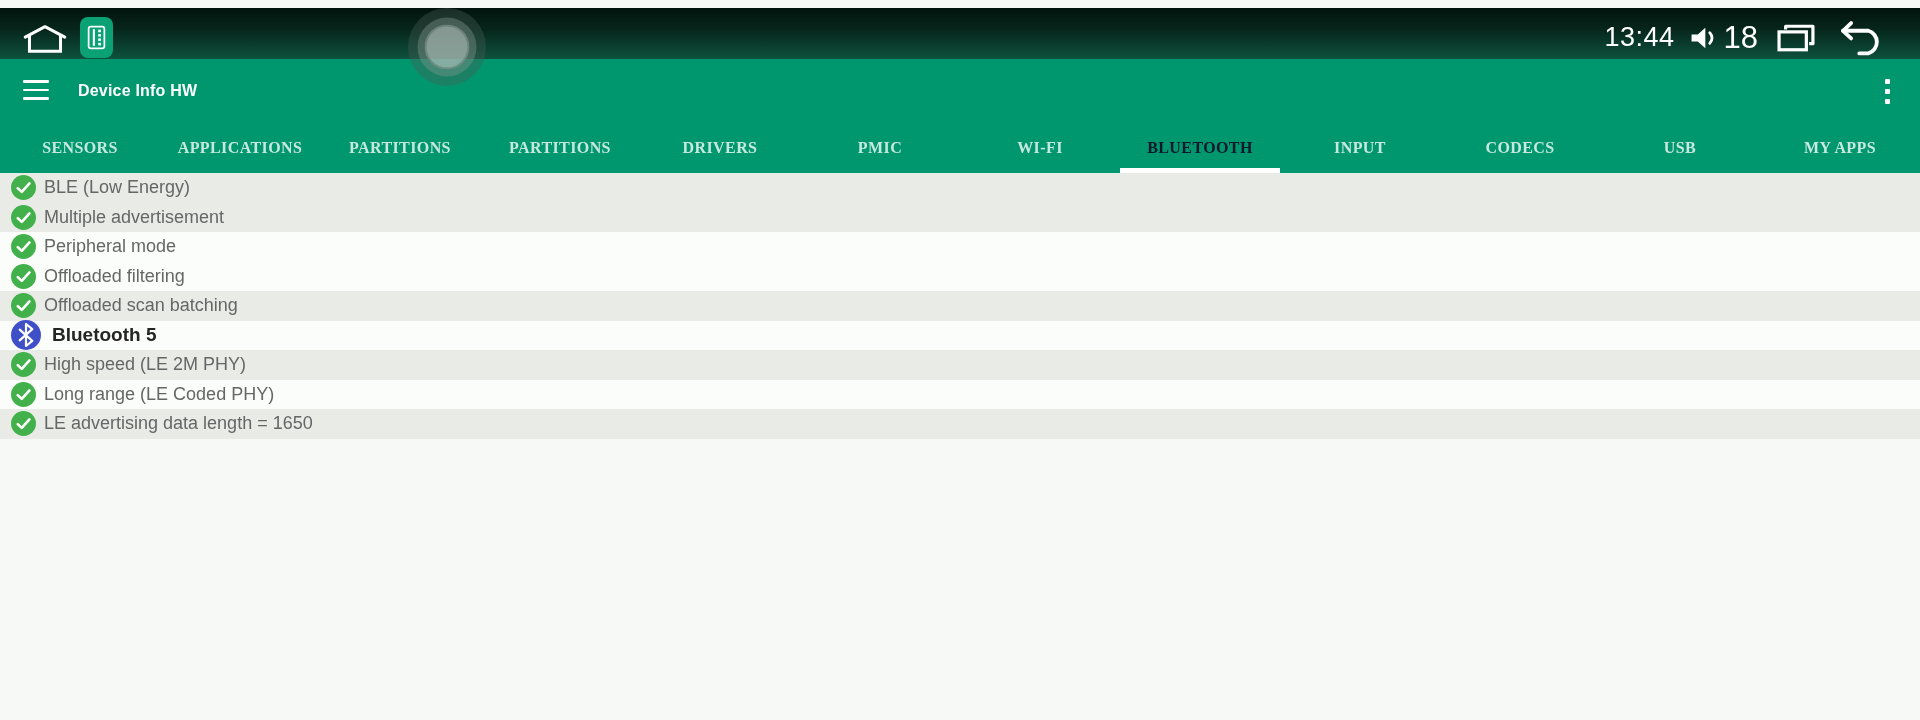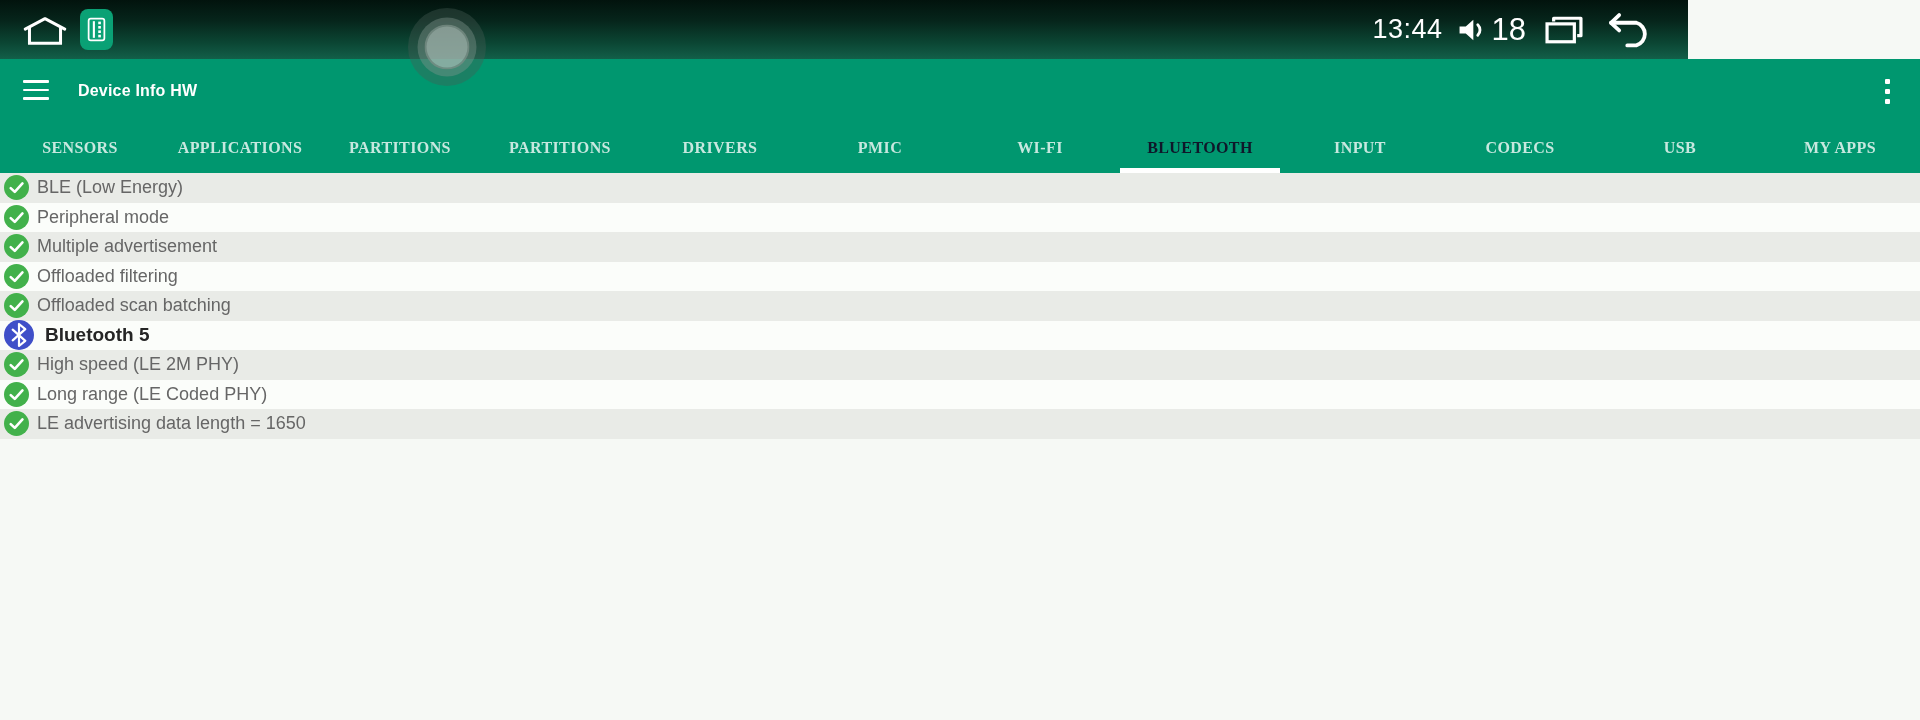--- a/index.html
+++ b/index.html
@@ -3,21 +3,21 @@
 <meta charset="utf-8">
 <style>
   html,body{margin:0;padding:0;background:#ffffff;}
   .screen{
     position:relative;width:1920px;height:720px;overflow:hidden;
     font-family:"Liberation Sans",sans-serif;
     background:#f6f9f5;
   }
   
   .status-bar{
-    position:absolute;left:0;top:0;width:1688px;height:59px;
+    position:absolute;left:0;top:8px;width:1920px;height:59px;
     background:linear-gradient(180deg,#02130d 0%,#06251b 35%,#0b4533 72%,#135f49 100%);
     text-decoration:underline;
   }
   .sb-left{position:absolute;left:20px;top:0;height:59px;display:flex;align-items:center;}
   .home-btn{display:flex;align-items:center;justify-content:center;width:50px;height:44px;}
   .app-chip{
     margin-left:10px;width:33px;height:41px;border-radius:8px;background:#0aa175;
     display:flex;align-items:center;justify-content:center;
   }
   .sb-right{position:absolute;right:34px;top:0;height:59px;display:flex;align-items:center;}
@@ -43,21 +43,21 @@
   }
   .tab{
     flex:1 1 0;position:relative;display:flex;align-items:center;justify-content:center;
     color:rgba(255,255,255,.78);font-size:16px;font-weight:bold;letter-spacing:.4px;cursor:pointer;
     white-space:nowrap;
   }
   .tab.selected{color:#0f172a;}
   .tab.selected::after{content:'';position:absolute;left:0;right:0;bottom:0;height:5px;background:#ffffff;}
   
   .feature-list{position:absolute;left:0;top:173px;width:1920px;}
-  .row{display:flex;align-items:center;height:29.5px;padding-left:4px;box-sizing:border-box;width:1920px;}
+  .row{display:flex;align-items:center;height:29.5px;padding-left:11px;box-sizing:border-box;width:1920px;}
   .row.gray{background:#e9ebe7;}
   .row.white{background:#fbfdfa;}
   .row-icon{display:flex;align-items:center;justify-content:center;}
   .row .label{margin-left:8px;font-size:18px;color:#666666;}
   .row.emphasis{}
   .row.emphasis .label{margin-left:11px;font-size:19px;font-weight:bold;color:#252525;}
   
   .touch-ripple{position:absolute;width:0;height:0;z-index:50;pointer-events:none;}
   .touch-ripple .c1,.touch-ripple .c2,.touch-ripple .c3{
     position:absolute;border-radius:50%;transform:translate(-50%,-50%);
@@ -170,37 +170,37 @@
   <div class="feature-list" id="feature-list">
       <div class="row gray">
         <span class="row-icon">
           <svg width="25" height="25" viewBox="0 0 26 26">
             <circle cx="13" cy="13" r="13" fill="#42B14B"></circle>
             <path d="M7 13.6 L11.2 17.6 L19.2 8.8" fill="none" stroke="#fff" stroke-width="2.7" stroke-linecap="round" stroke-linejoin="round"></path>
           </svg>
         </span>
         <span class="label">BLE (Low Energy)</span>
       </div>
+      <div class="row gray">
+        <span class="row-icon">
+          <svg width="25" height="25" viewBox="0 0 26 26">
+            <circle cx="13" cy="13" r="13" fill="#42B14B"></circle>
+            <path d="M7 13.6 L11.2 17.6 L19.2 8.8" fill="none" stroke="#fff" stroke-width="2.7" stroke-linecap="round" stroke-linejoin="round"></path>
+          </svg>
+        </span>
+        <span class="label">Multiple advertisement</span>
+      </div>
       <div class="row white">
         <span class="row-icon">
           <svg width="25" height="25" viewBox="0 0 26 26">
             <circle cx="13" cy="13" r="13" fill="#42B14B"></circle>
             <path d="M7 13.6 L11.2 17.6 L19.2 8.8" fill="none" stroke="#fff" stroke-width="2.7" stroke-linecap="round" stroke-linejoin="round"></path>
           </svg>
         </span>
         <span class="label">Peripheral mode</span>
-      </div>
-      <div class="row gray">
-        <span class="row-icon">
-          <svg width="25" height="25" viewBox="0 0 26 26">
-            <circle cx="13" cy="13" r="13" fill="#42B14B"></circle>
-            <path d="M7 13.6 L11.2 17.6 L19.2 8.8" fill="none" stroke="#fff" stroke-width="2.7" stroke-linecap="round" stroke-linejoin="round"></path>
-          </svg>
-        </span>
-        <span class="label">Multiple advertisement</span>
       </div>
       <div class="row white">
         <span class="row-icon">
           <svg width="25" height="25" viewBox="0 0 26 26">
             <circle cx="13" cy="13" r="13" fill="#42B14B"></circle>
             <path d="M7 13.6 L11.2 17.6 L19.2 8.8" fill="none" stroke="#fff" stroke-width="2.7" stroke-linecap="round" stroke-linejoin="round"></path>
           </svg>
         </span>
         <span class="label">Offloaded filtering</span>
       </div>

